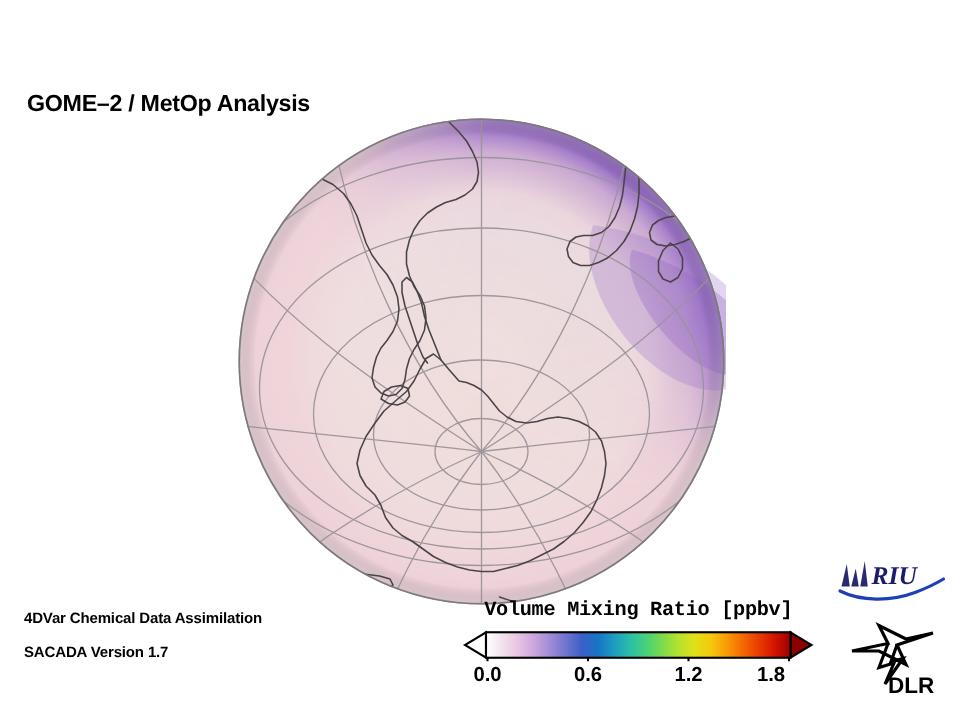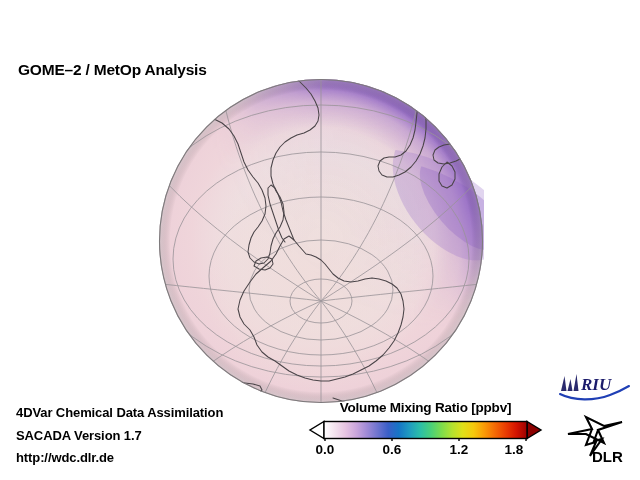--- a/index.html
+++ b/index.html
@@ -51,41 +51,42 @@
   #globe-svg { display: block; }
 
   
   #footer-left {
     position: absolute;
     left: 16px;
     top: 402px;
     width: 290px;
   }
   .ftr-line {
-    font-size: 13px;
+    font-size: 10px;
     font-weight: bold;
     line-height: 22.5px;
     letter-spacing: -0.1px;
     white-space: nowrap;
   }
 
   
   #colorbar-block {
     position: absolute;
     left: 308px;
     top: 400px;
     width: 235px;
   }
   #colorbar-title {
     font-size: 13.5px;
     font-weight: bold;
     text-align: center;
     letter-spacing: -0.2px;
     white-space: nowrap;
     margin-bottom: 4px;
+    font-family: Liberation Mono, monospace;
   }
   #colorbar-svg { display: block; }
   #colorbar-ticklabels {
     position: relative;
     height: 18px;
     margin-top: 1px;
   }
   .cb-ticklabel {
     position: absolute;
     top: 0;
@@ -260,21 +261,20 @@
       <path d="M175 320 L184 323 L192 325 L199 326 L204 325"></path>
     </g>
 
     <circle cx="163" cy="163" r="161.5" fill="none" stroke="#7d7a7c" stroke-width="1.1"></circle>
   </svg>
 </div>
 
 <div id="footer-left">
   <div class="ftr-line">4DVar Chemical Data Assimilation</div>
   <div class="ftr-line">SACADA Version 1.7</div>
-  <div class="ftr-line">http://wdc.dlr.de</div>
 </div>
 
 <div id="colorbar-block">
   <div id="colorbar-title">Volume Mixing Ratio [ppbv]</div>
 
   <svg id="colorbar-svg" width="235" height="22" viewBox="0 0 235 22">
     <defs>
       <linearGradient id="cbGrad" x1="0" y1="0" x2="1" y2="0">
         <stop offset="0.000" stop-color="#ffffff"></stop>
         <stop offset="0.053" stop-color="#f3e2ee"></stop>

